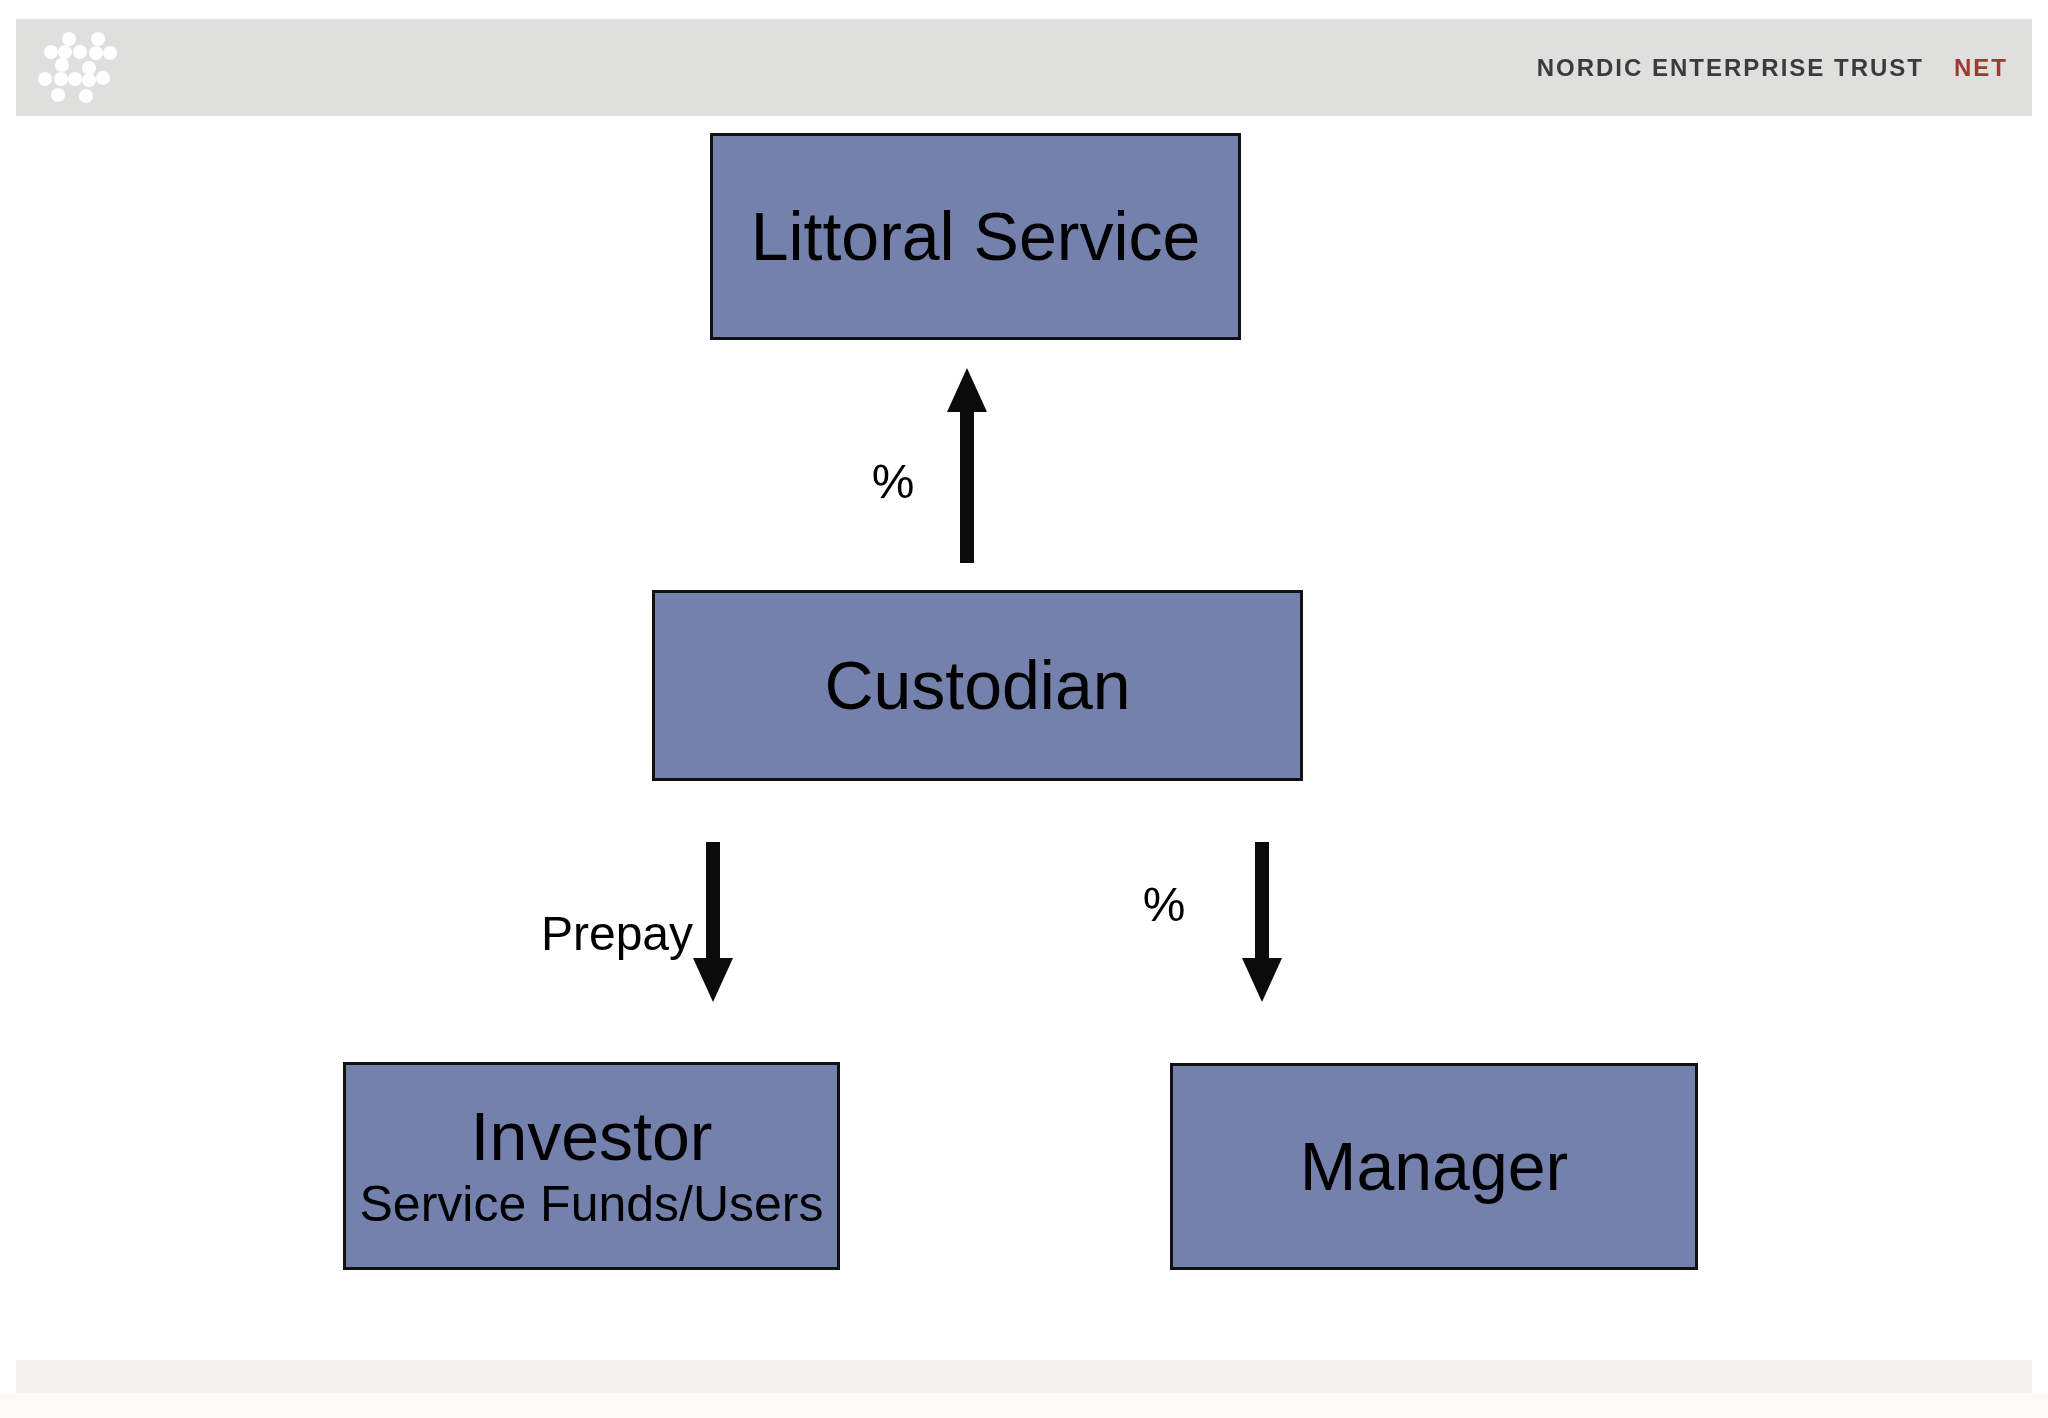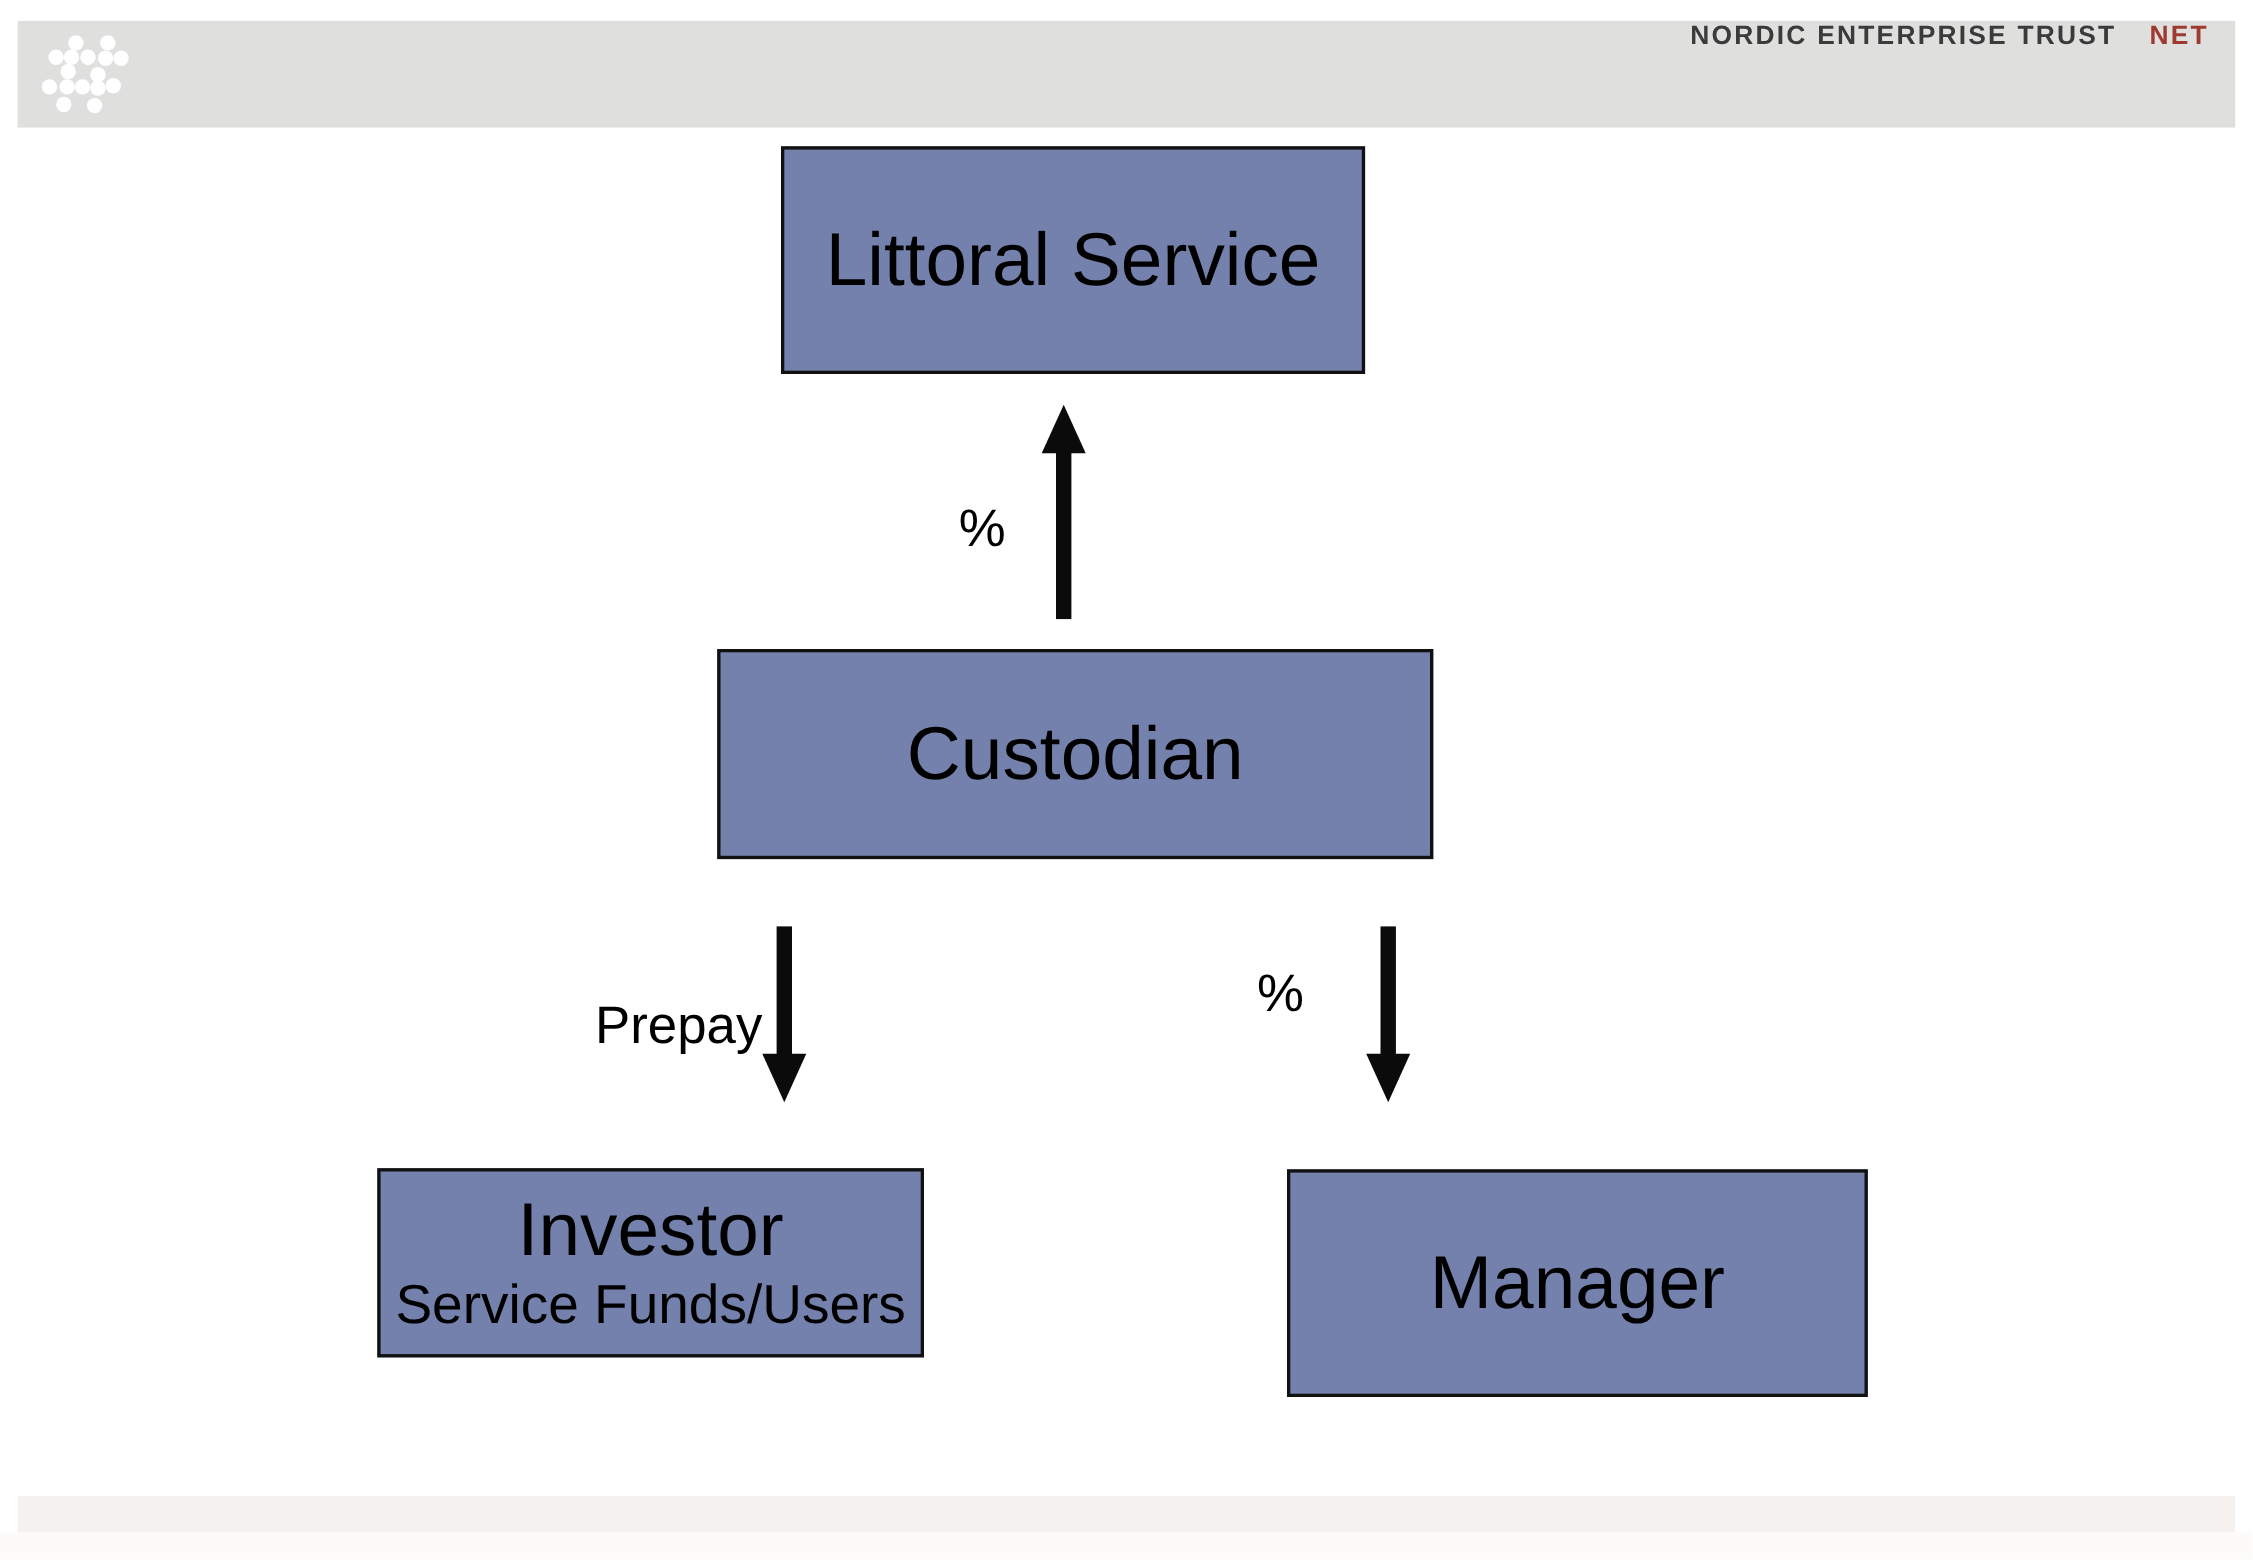--- a/index.html
+++ b/index.html
@@ -13,20 +13,21 @@
     overflow: hidden;
   }
 
   
   .site-header {
     position: absolute;
     left: 16px; top: 19px;
     width: 2016px; height: 97px;
     background: #dfdfdd;
     display: flex;
+    align-items: center;
     justify-content: flex-end;
     padding-right: 24px;
   }
   .logo {
     position: absolute;
     left: 12px; top: 10px;
     width: 110px; height: 80px;
   }
   .brand {
     font-weight: bold;
@@ -54,21 +55,21 @@
     flex-direction: column;
     align-items: center;
     justify-content: center;
     text-align: center;
   }
   .node-title { font-size: 68px; line-height: 1.12; }
   .node-sub   { font-size: 50px; line-height: 1.18; }
 
   #node-littoral  { left: 710px;  top: 133px;  width: 531px; height: 207px; }
   #node-custodian { left: 652px;  top: 590px;  width: 651px; height: 191px; }
-  #node-investor  { left: 343px;  top: 1062px; width: 497px; height: 172px; }
+  #node-investor  { left: 343px;  top: 1062px; width: 497px; height: 208px; }
   #node-manager   { left: 1170px; top: 1063px; width: 528px; height: 207px; }
 
   
   .arrow { position: absolute; }
   #arrow-up         { left: 930px;  top: 368px; }
   #arrow-down-left  { left: 676px;  top: 842px; }
   #arrow-down-right { left: 1225px; top: 842px; }
 
   
   .edge-label {

